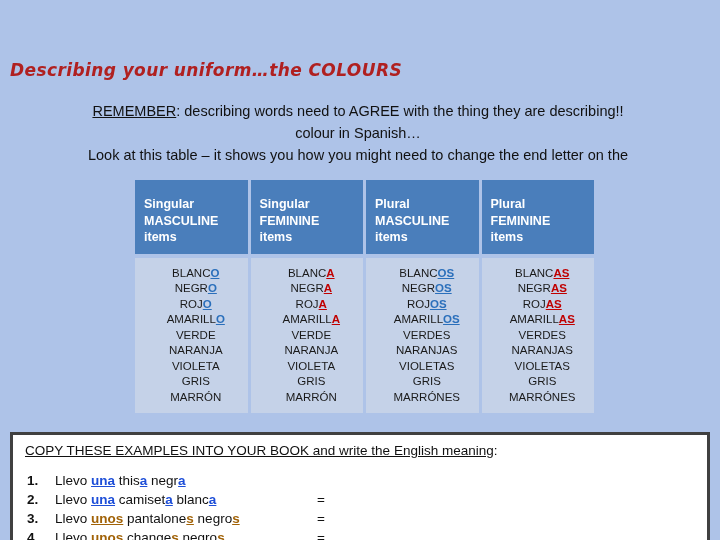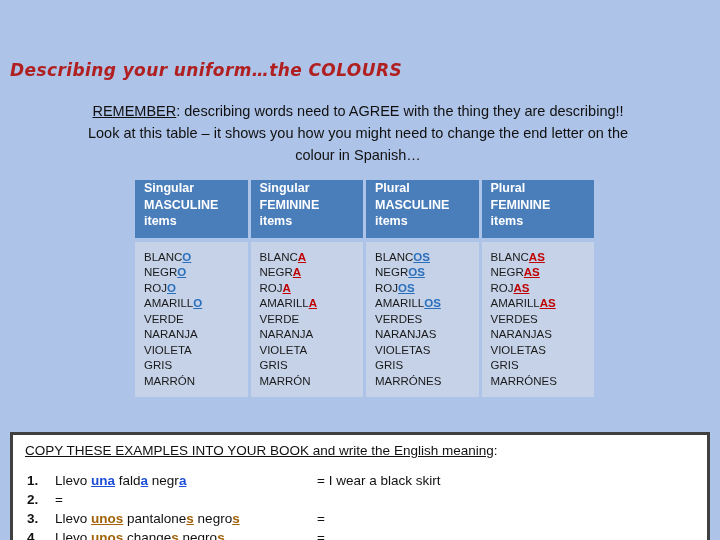--- a/index.html
+++ b/index.html
@@ -32,27 +32,27 @@
   .tbl{
     position:absolute;left:132px;top:134px;
     width:465px;
     border-collapse:separate;border-spacing:3px 0;
     table-layout:fixed;
   }
   .tbl th{
     background:#4a7ebb;color:#ffffff;
     font-size:12.5px;font-weight:bold;
     text-align:left;vertical-align:top;
-    padding:0 0 8px 9px;line-height:16.5px;
+    padding:16px 0 8px 9px;line-height:16.5px;
     border:0;
   }
   .tbl td{
     background:#c5d2e8;
     color:#1a1a1a;font-size:11.5px;line-height:15.5px;
-    text-align:left;vertical-align:top;
+    text-align:center;vertical-align:top;
     padding:8px 0 8px 9px;
     border:0;
   }
   .tbl .spacer td{background:transparent;height:4px;padding:0;}
   .wordlist{margin:0;padding:0;list-style:none;}
   .wordlist li{white-space:nowrap;}
   .hl-blue{color:#2a6fbb;font-weight:bold;text-decoration:underline;}
   .hl-red{color:#c00000;font-weight:bold;text-decoration:underline;}
 
   
@@ -80,22 +80,22 @@
 </style>
 </head>
 <body>
 
 <div class="slide">
 
   <div class="title">Describing your uniform…the COLOURS</div>
 
   <div class="intro">
     <p><span class="u">REMEMBER</span><span>: describing words need to AGREE with the thing they are describing!!</span></p>
+    <p>colour in Spanish…</p>
     <p>Look at this table – it shows you how you might need to change the end letter on the</p>
-    <p>colour in Spanish…</p>
   </div>
 
   <table class="tbl">
     <thead>
       <tr id="hdr-row">
           <th>
             <div>Singular</div>
             <div>MASCULINE</div>
             <div>items</div>
           </th>
@@ -178,25 +178,25 @@
           </td>
         </tr>
     </tbody>
   </table>
 
   <div class="exbox">
     <div class="ex-head"><span class="u">COPY THESE EXAMPLES INTO YOUR BOOK and write the English meaning</span><span>:</span></div>
     <div class="exlist" id="ex-list">
         <div class="exrow">
           <div class="exnum">1.</div>
-          <div class="exes"><span>Llevo </span><span class="r">una</span><span> fald</span><span class="r">a</span><span> negr</span><span class="r">a</span></div>
-          <div class="exen">= I wear a black skirt</div>
+          <div class="exes"><span>Llevo </span><span class="r">una</span><span> this</span><span class="r">a</span><span> negr</span><span class="r">a</span></div>
         </div>
         <div class="exrow">
           <div class="exnum">2.</div>
+          <div class="exes"><span>Llevo </span><span class="r">una</span><span> camiset</span><span class="r">a</span><span> blanc</span><span class="r">a</span></div>
           <div class="exen">=</div>
         </div>
         <div class="exrow">
           <div class="exnum">3.</div>
           <div class="exes"><span>Llevo </span><span class="b">unos</span><span> pantalone</span><span class="b">s</span><span> negro</span><span class="b">s</span></div>
           <div class="exen">=</div>
         </div>
         <div class="exrow">
           <div class="exnum">4.</div>
           <div class="exes"><span>Llevo </span><span class="b">unos</span><span> change</span><span class="b">s</span><span> negro</span><span class="b">s</span></div>

